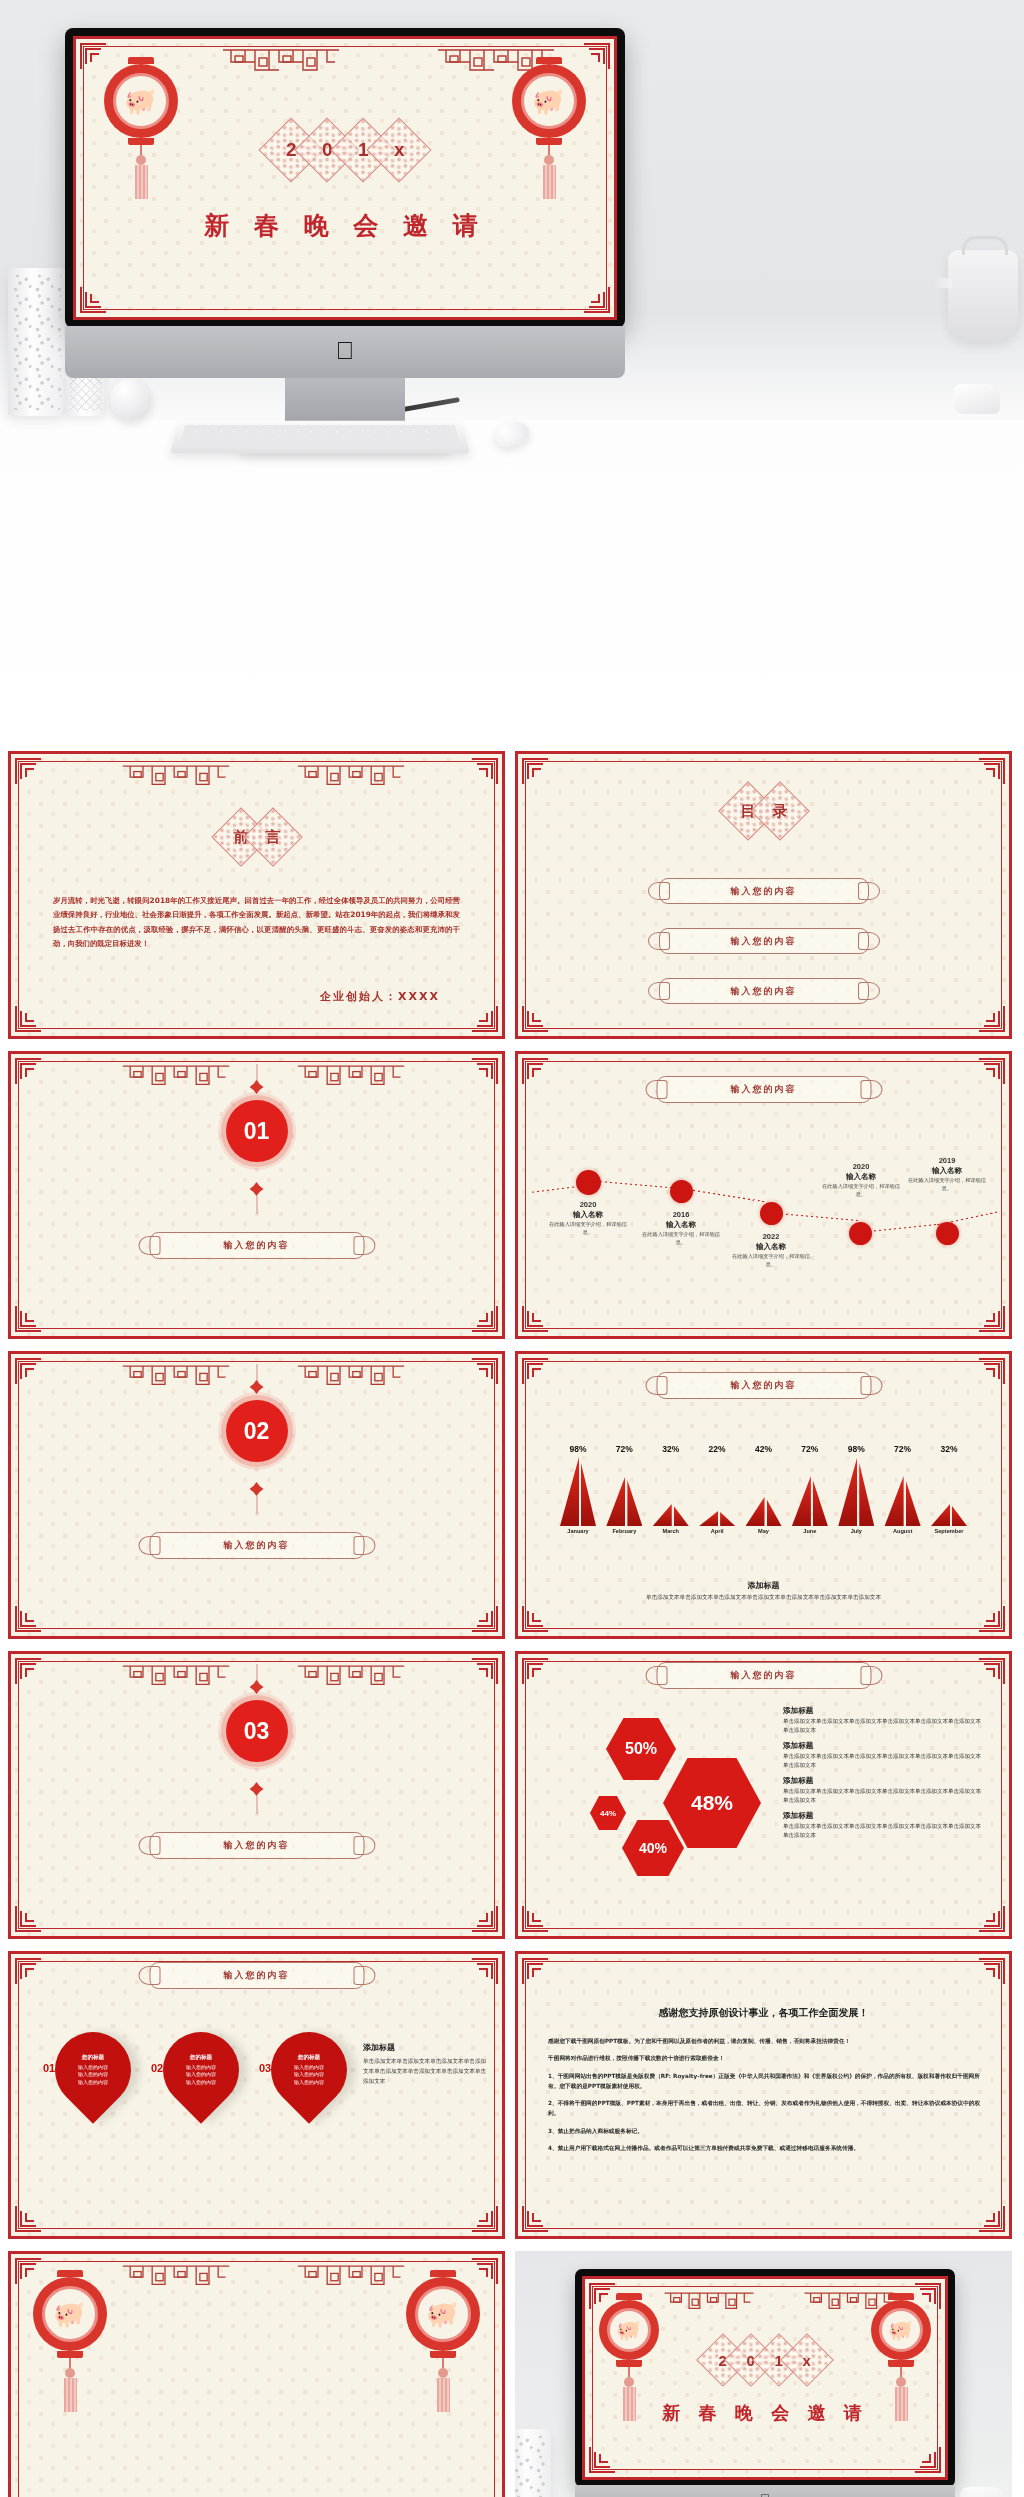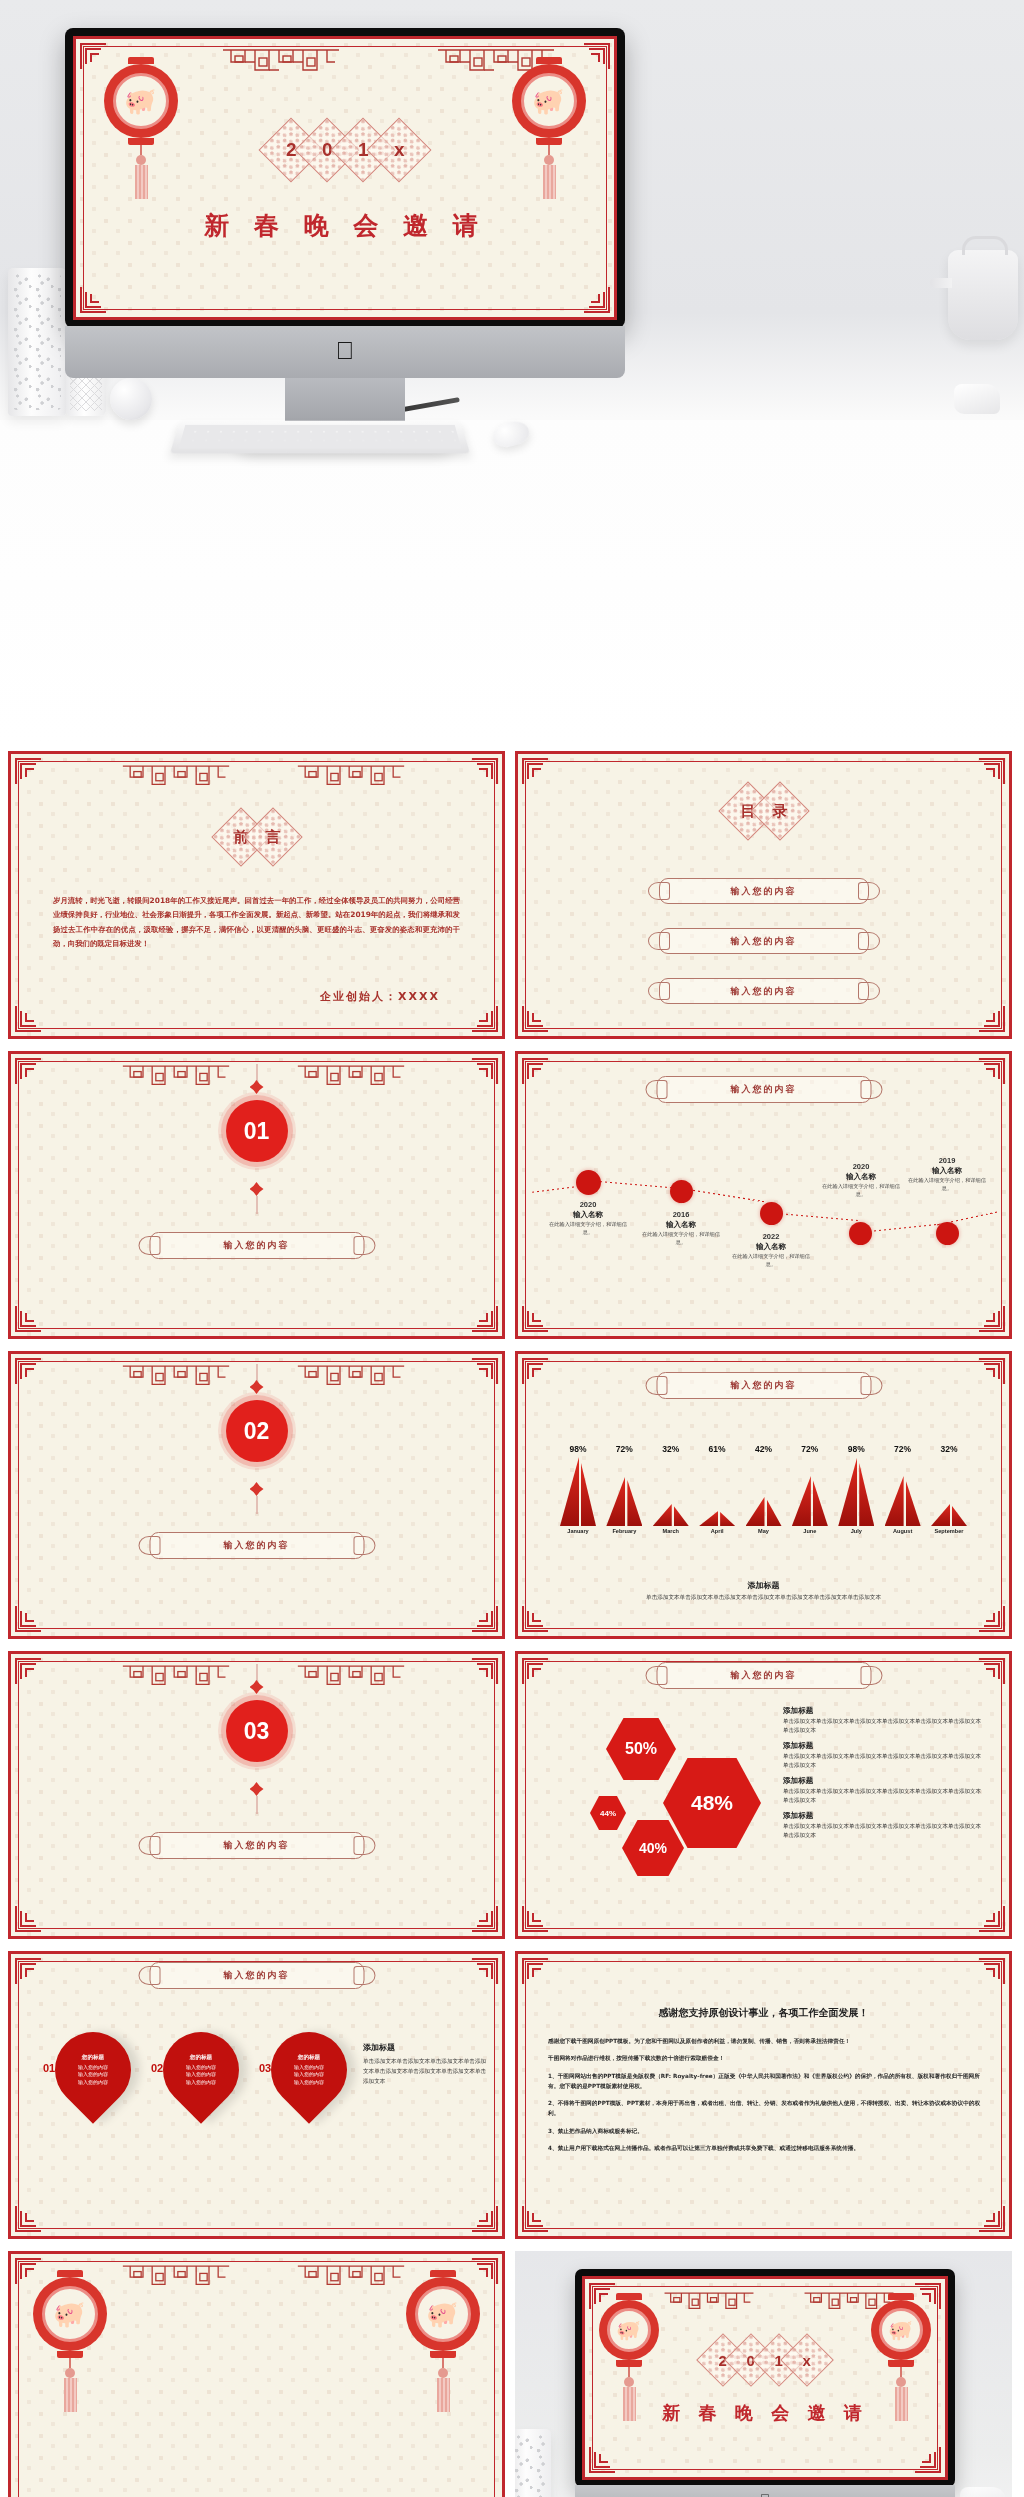--- a/index.html
+++ b/index.html
@@ -777,21 +777,21 @@
             </div>
             <div class="tri-col">
               <div class="tri-val">32%</div>
               <div class="tri-shape">
                 <span class="tri-a" style="height:22px"></span>
                 <span class="tri-b" style="height:20px"></span>
               </div>
               <div class="tri-lbl">March</div>
             </div>
             <div class="tri-col">
-              <div class="tri-val">61%</div>
+              <div class="tri-val">22%</div>
               <div class="tri-shape">
                 <span class="tri-a" style="height:15px"></span>
                 <span class="tri-b" style="height:14px"></span>
               </div>
               <div class="tri-lbl">April</div>
             </div>
             <div class="tri-col">
               <div class="tri-val">42%</div>
               <div class="tri-shape">
                 <span class="tri-a" style="height:29px"></span>

